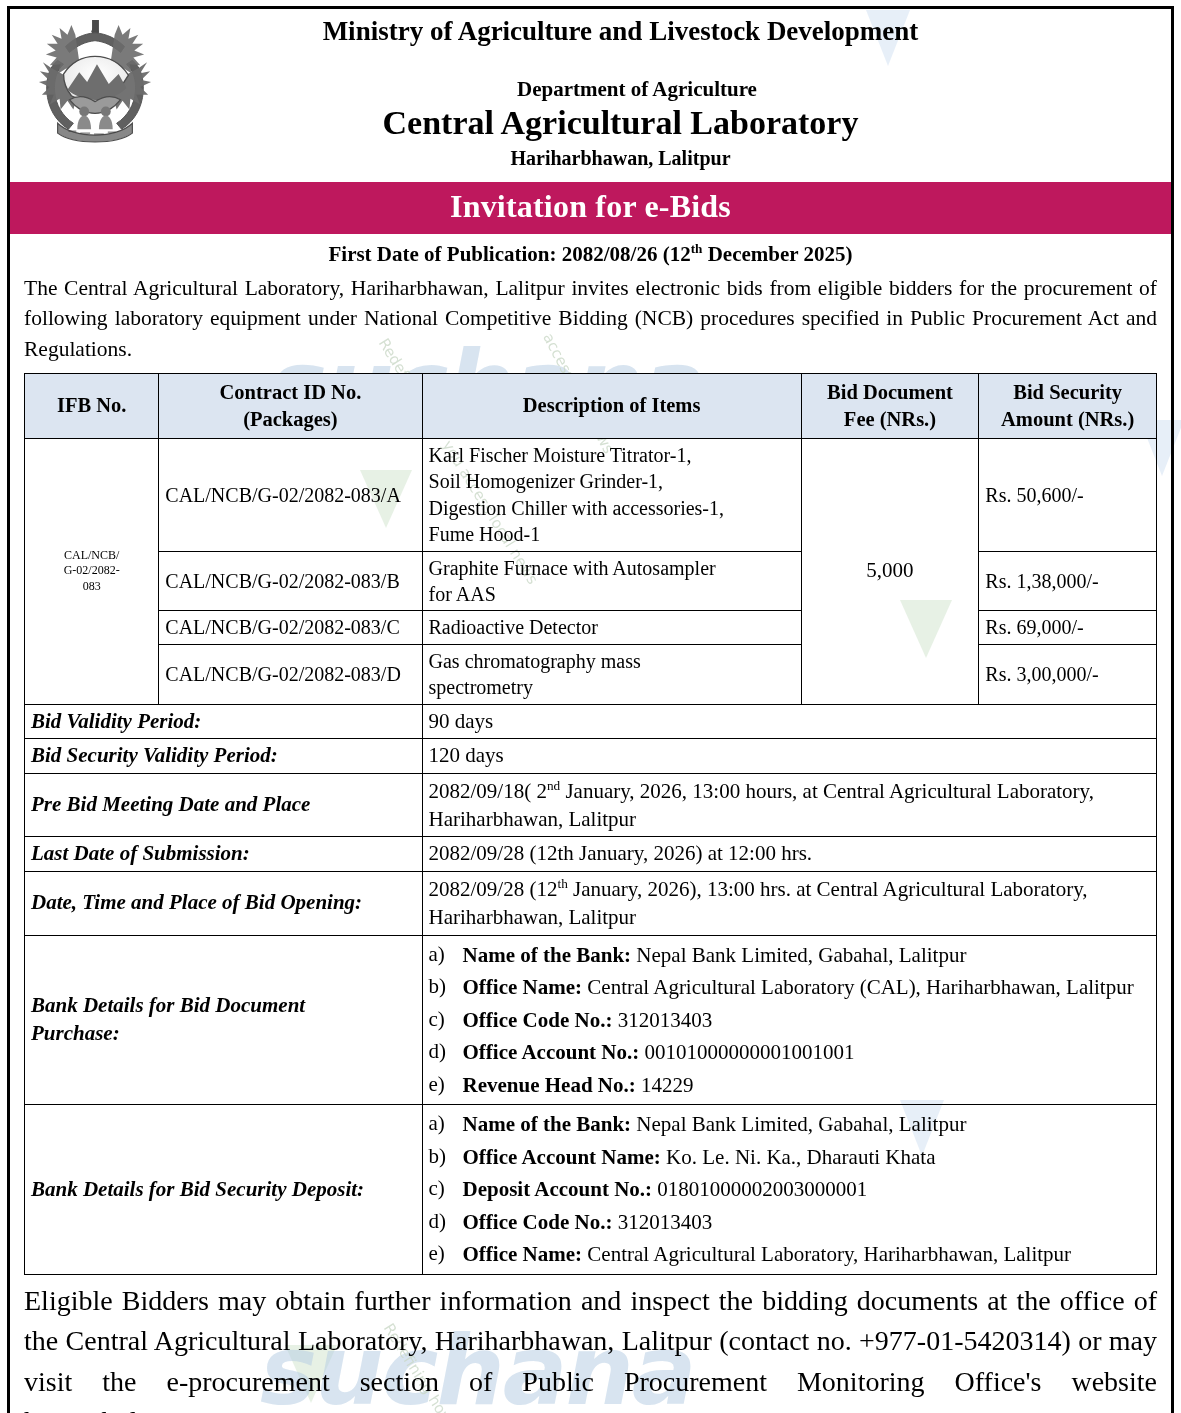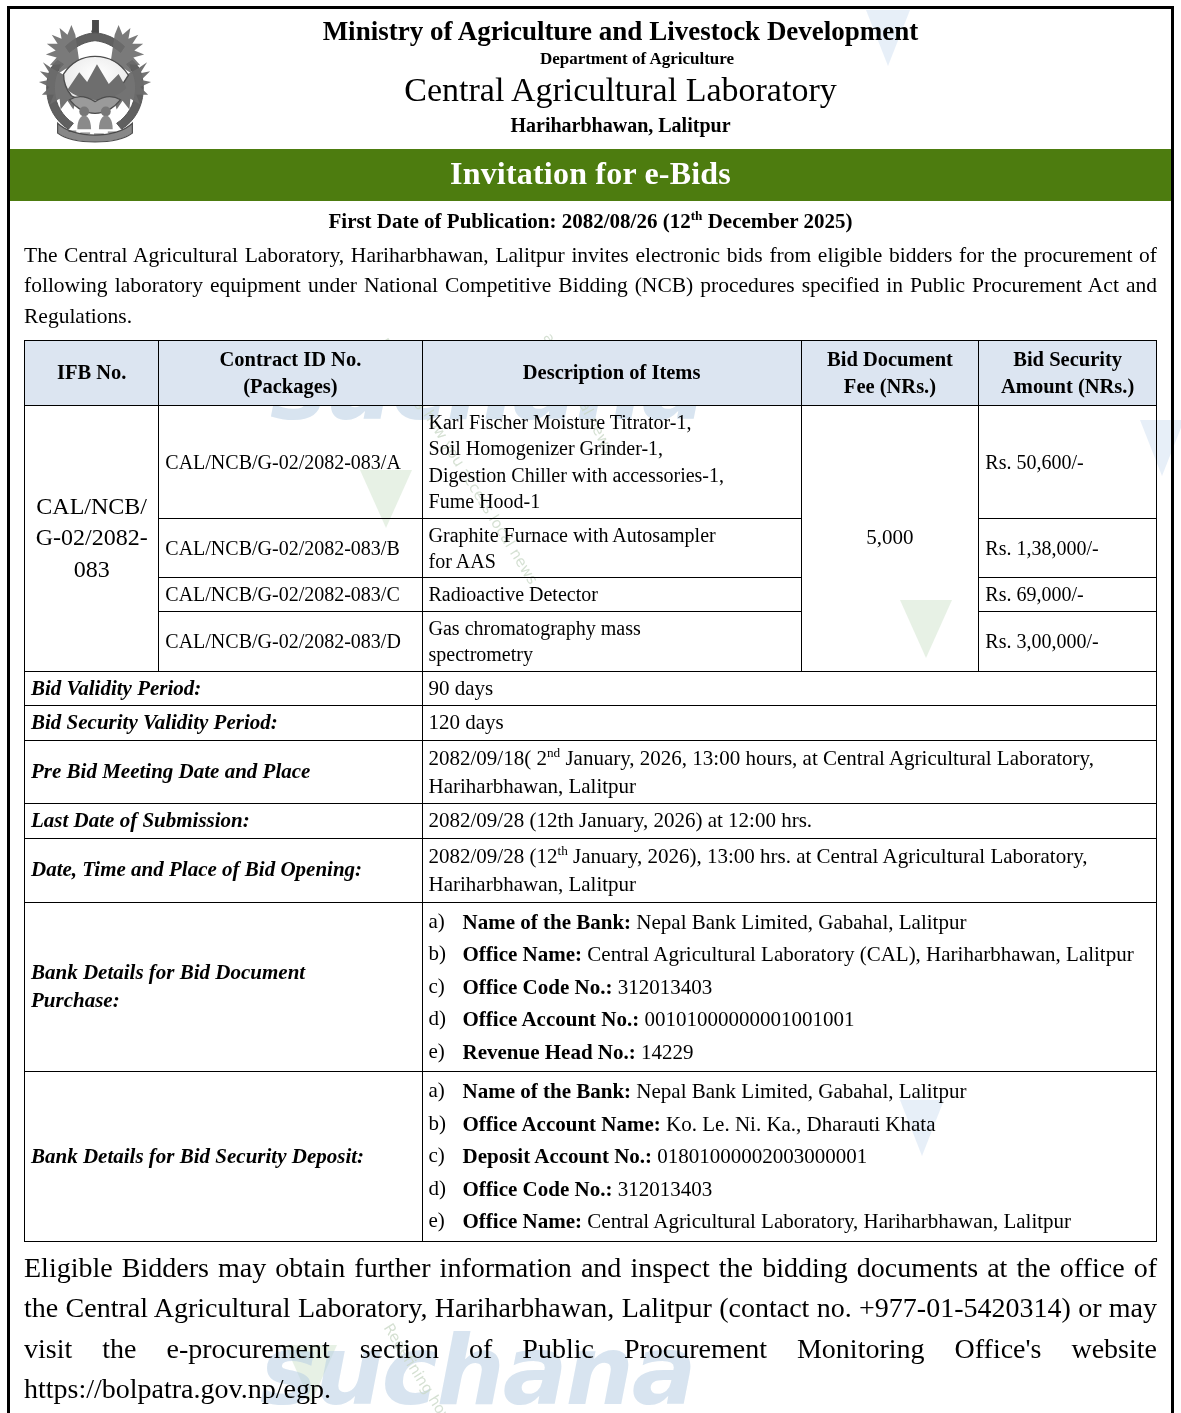--- a/index.html
+++ b/index.html
@@ -99,41 +99,42 @@
     line-height: 1.22;
     padding-left: 60px;
   }
   .mast-line2 {
     font-size: 27px;
     font-weight: bold;
     line-height: 1.22;
     padding-left: 60px;
   }
   .mast-line3 {
-    font-size: 17px;
+    font-size: 21px;
     font-weight: bold;
     line-height: 1.25;
     padding-left: 93px;
+    margin-top: 28px;
   }
   .mast-line4 {
     font-size: 34px;
-    font-weight: normal;
+    font-weight: bold;
     line-height: 1.25;
     padding-left: 60px;
   }
   .mast-line5 {
     font-size: 20px;
     font-weight: bold;
     line-height: 1.35;
     padding-left: 60px;
   }
 
   
   .title-band {
-    background: #4d7c0f;
+    background: #be185d;
     color: #ffffff;
     text-align: center;
     font-size: 32px;
     font-weight: bold;
     padding: 6px 0 9px 0;
     letter-spacing: .2px;
   }
 
   
   .pubdate {
@@ -172,21 +173,21 @@
     font-weight: bold;
     font-size: 20.5px;
     padding: 5px 4px;
   }
   .c-ifb   { width: 124px; text-align: center; }
   .c-cid   { width: 243px; }
   .c-desc  { width: 350px; }
   .c-fee   { width: 164px; text-align: center; }
   .c-sec   { width: 164px; }
 
-  td.ifb-cell { text-align: center; font-size: 24px; }
+  td.ifb-cell { text-align: center; font-size: 12px; }
   td.cid-cell { padding-left: 9px; }
   td.desc-cell { padding-left: 9px; }
   td.fee-cell { text-align: center; font-size: 21px; }
   td.sec-cell { padding-left: 9px; }
 
   
   td.lbl {
     font-weight: bold;
     padding: 6px 6px 6px 12px;
     font-size: 21px;

